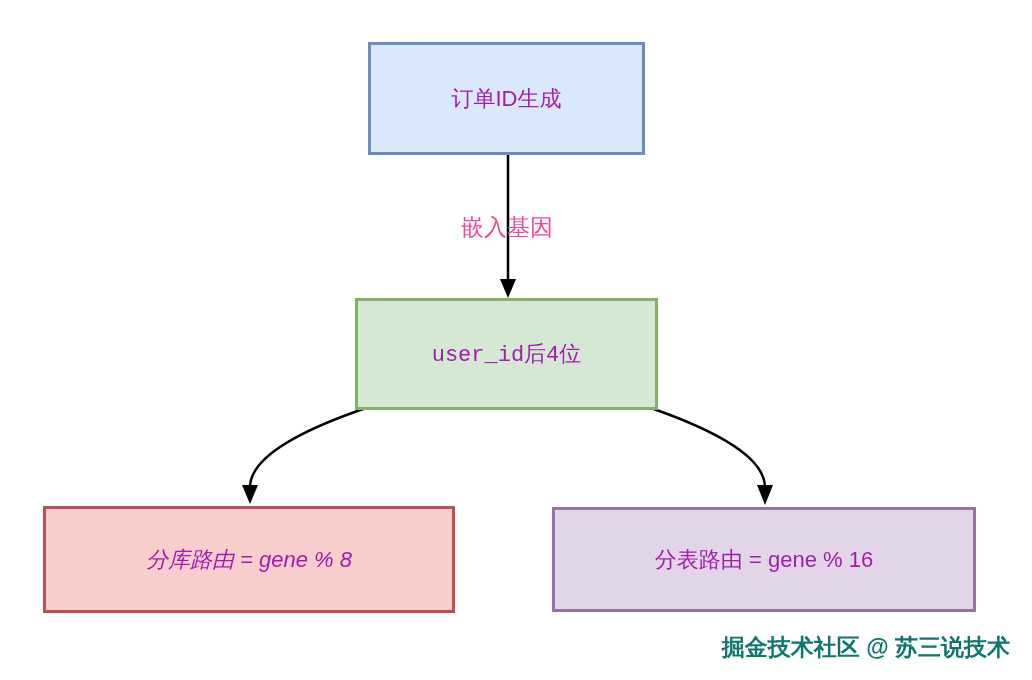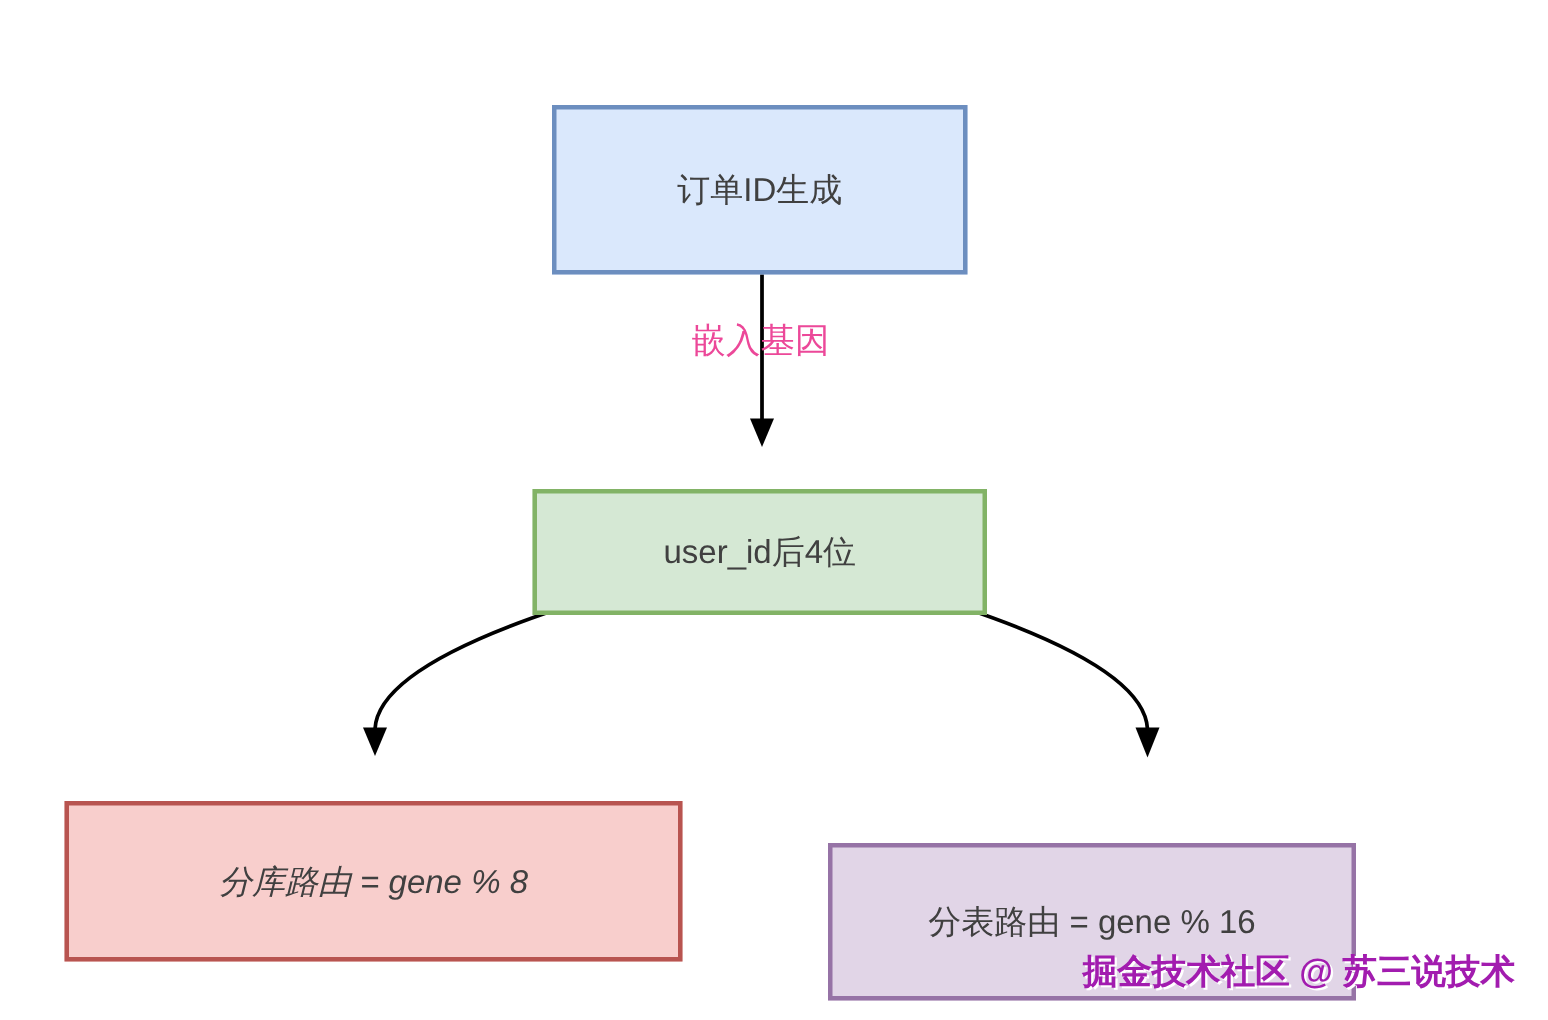--- a/index.html
+++ b/index.html
@@ -23,48 +23,47 @@
     height: 680px;
     pointer-events: none;
   }
   .node {
     position: absolute;
     box-sizing: border-box;
     display: flex;
     align-items: center;
     justify-content: center;
     font-size: 22px;
-    color: #404040;
+    color: #a21caf;
     text-align: center;
-    margin-top: 28px;
   }
   .node-order  { left: 368px; top: 42px;  width: 277px; height: 113px;
                  background: #dae8fc; border: 3px solid #6c8ebf; }
-  .node-userid { left: 355px; top: 298px; width: 303px; height: 84px;
-                 background: #d5e8d4; border: 3px solid #82b366; }
+  .node-userid { left: 355px; top: 298px; width: 303px; height: 112px;
+                 background: #d5e8d4; border: 3px solid #82b366; font-family: Liberation Mono, monospace; }
   .node-db     { left: 43px;  top: 506px; width: 412px; height: 107px;
                  background: #f8cecc; border: 3px solid #b85450; font-style: italic; }
-  .node-table  { left: 552px; top: 534px; width: 352px; height: 105px;
+  .node-table  { left: 552px; top: 507px; width: 424px; height: 105px;
                  background: #e1d5e7; border: 3px solid #9673a6; }
   .edge-label {
     position: absolute;
     left: 507px;
     top: 227px;
     transform: translate(-50%, -50%);
     font-size: 23px;
     color: #ec4899;
     white-space: nowrap;
   }
   .watermark {
     position: absolute;
     right: 22px;
     top: 632px;
     font-size: 23px;
     font-weight: bold;
-    color: #a21caf;
+    color: #0f766e;
     text-shadow: 1.5px 1.5px 0 #ffffff;
     white-space: nowrap;
     text-align: right;
   }
 </style>
 </head>
 <body>
 
 <div class="canvas">
 

